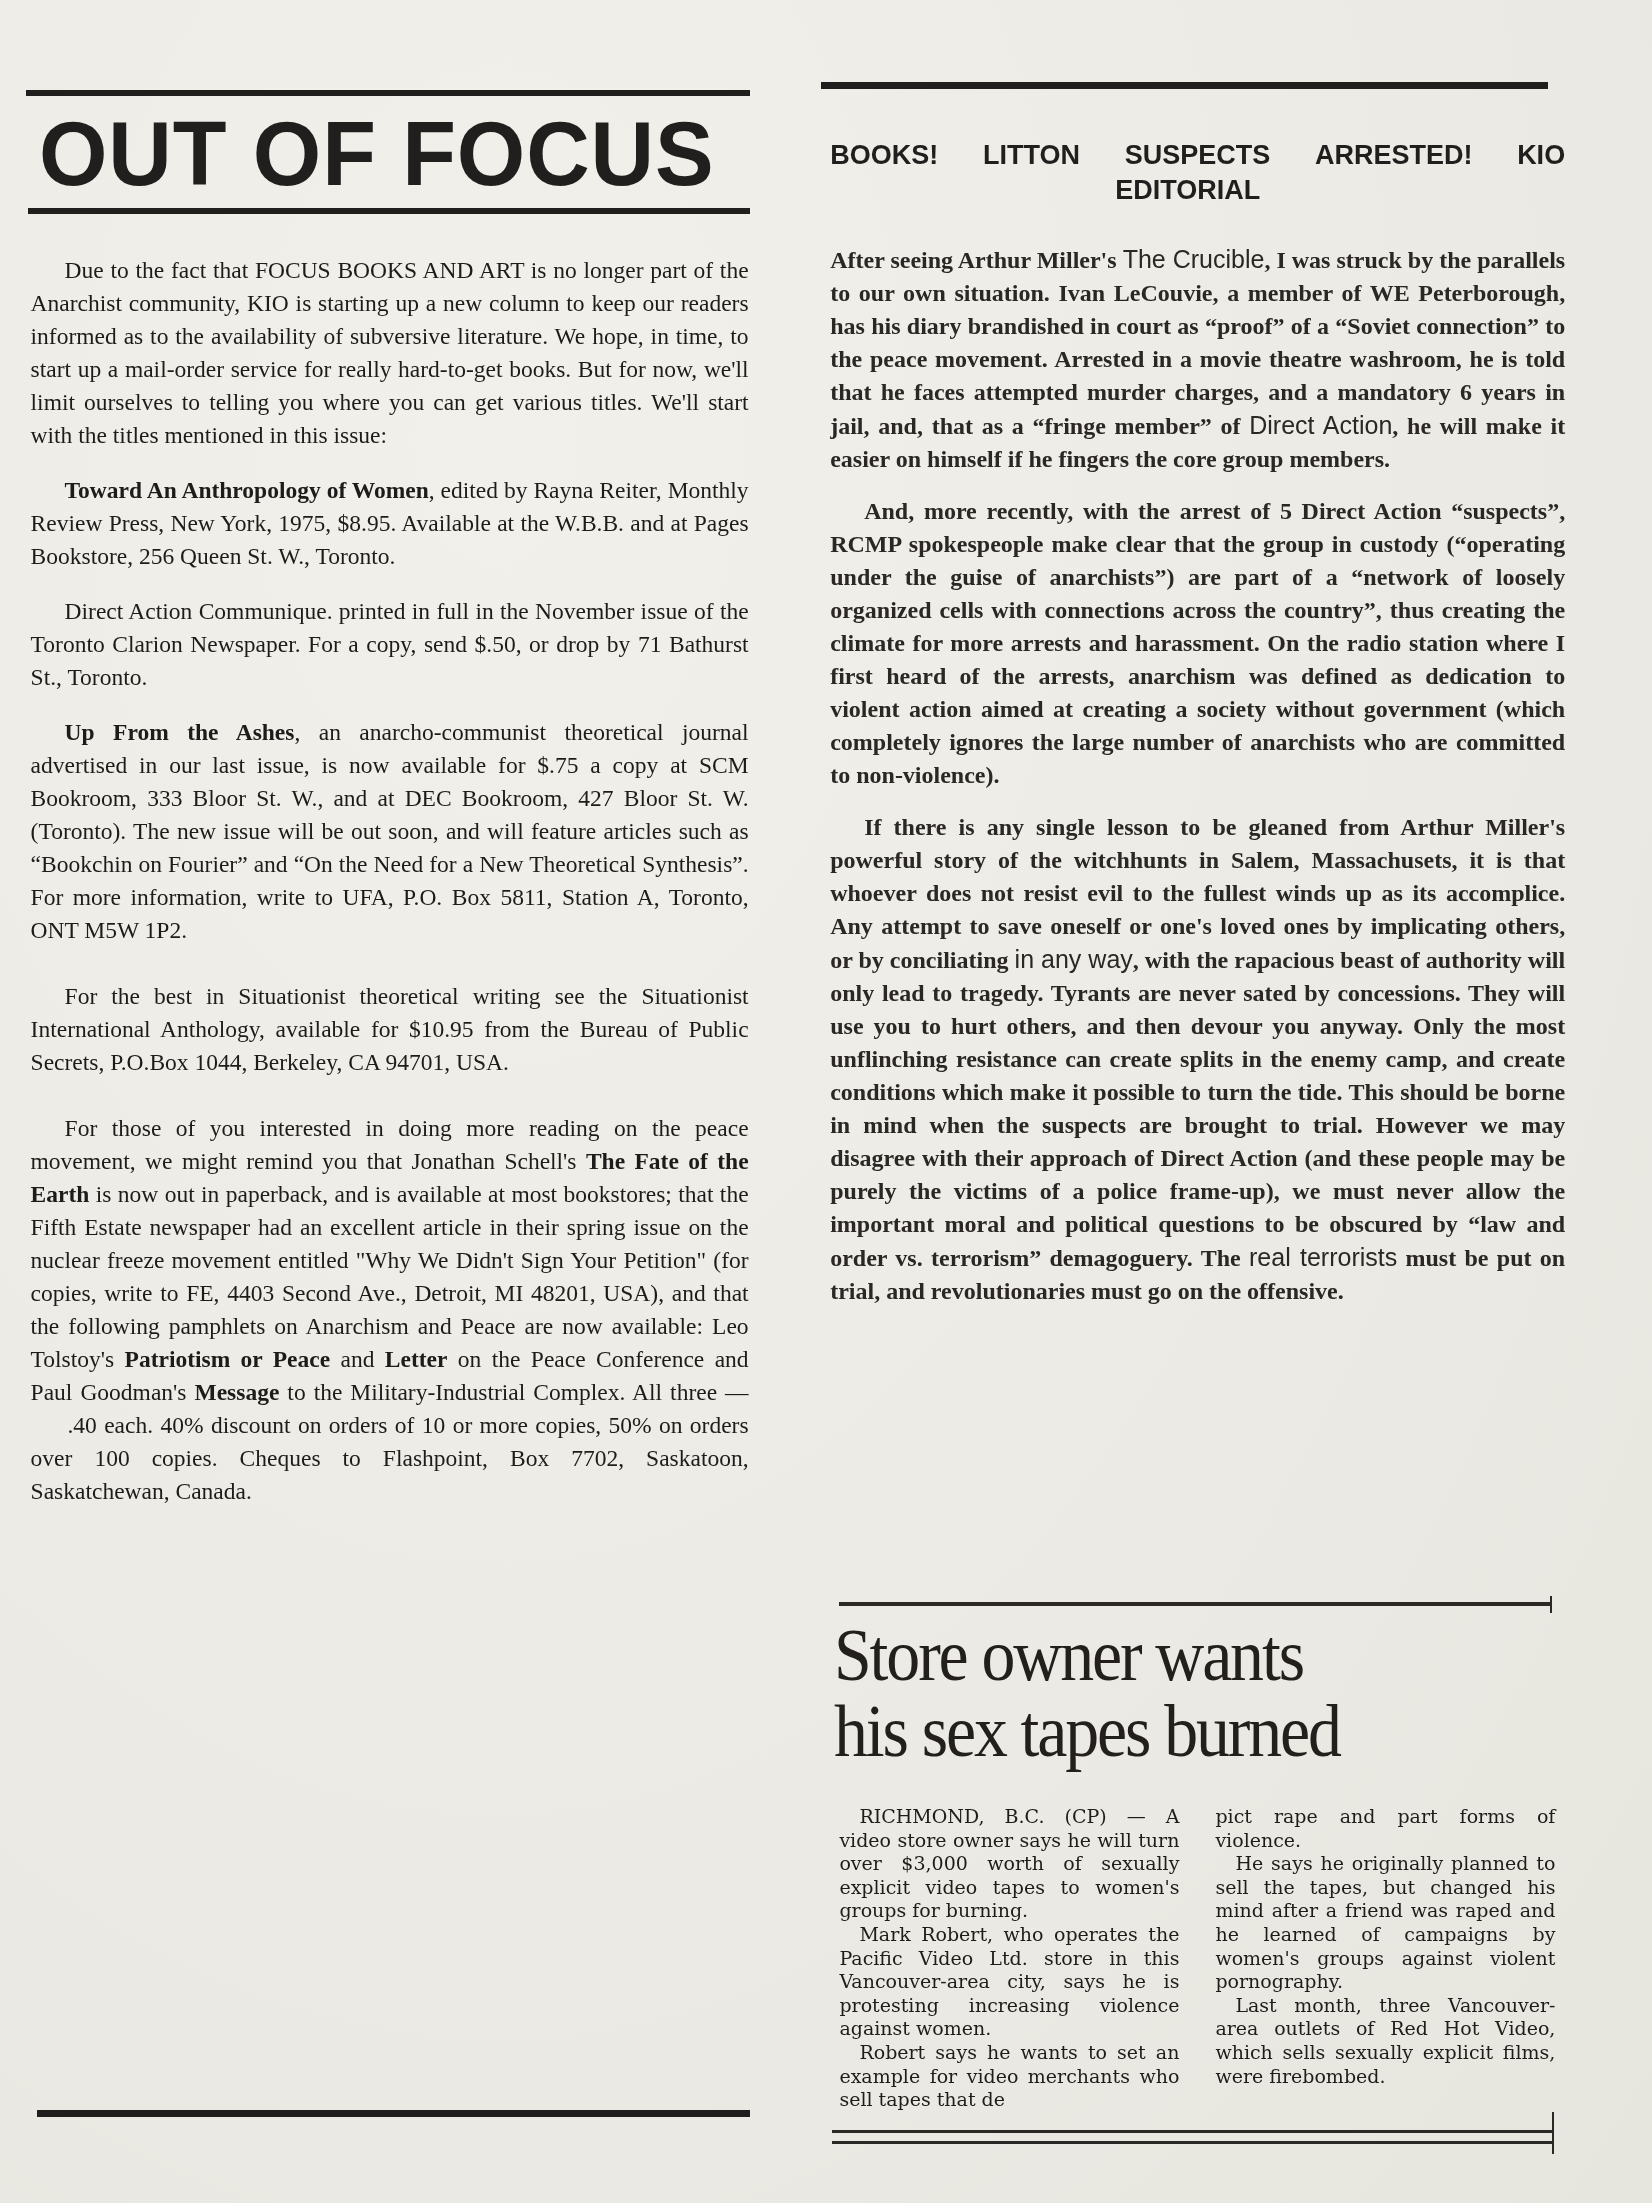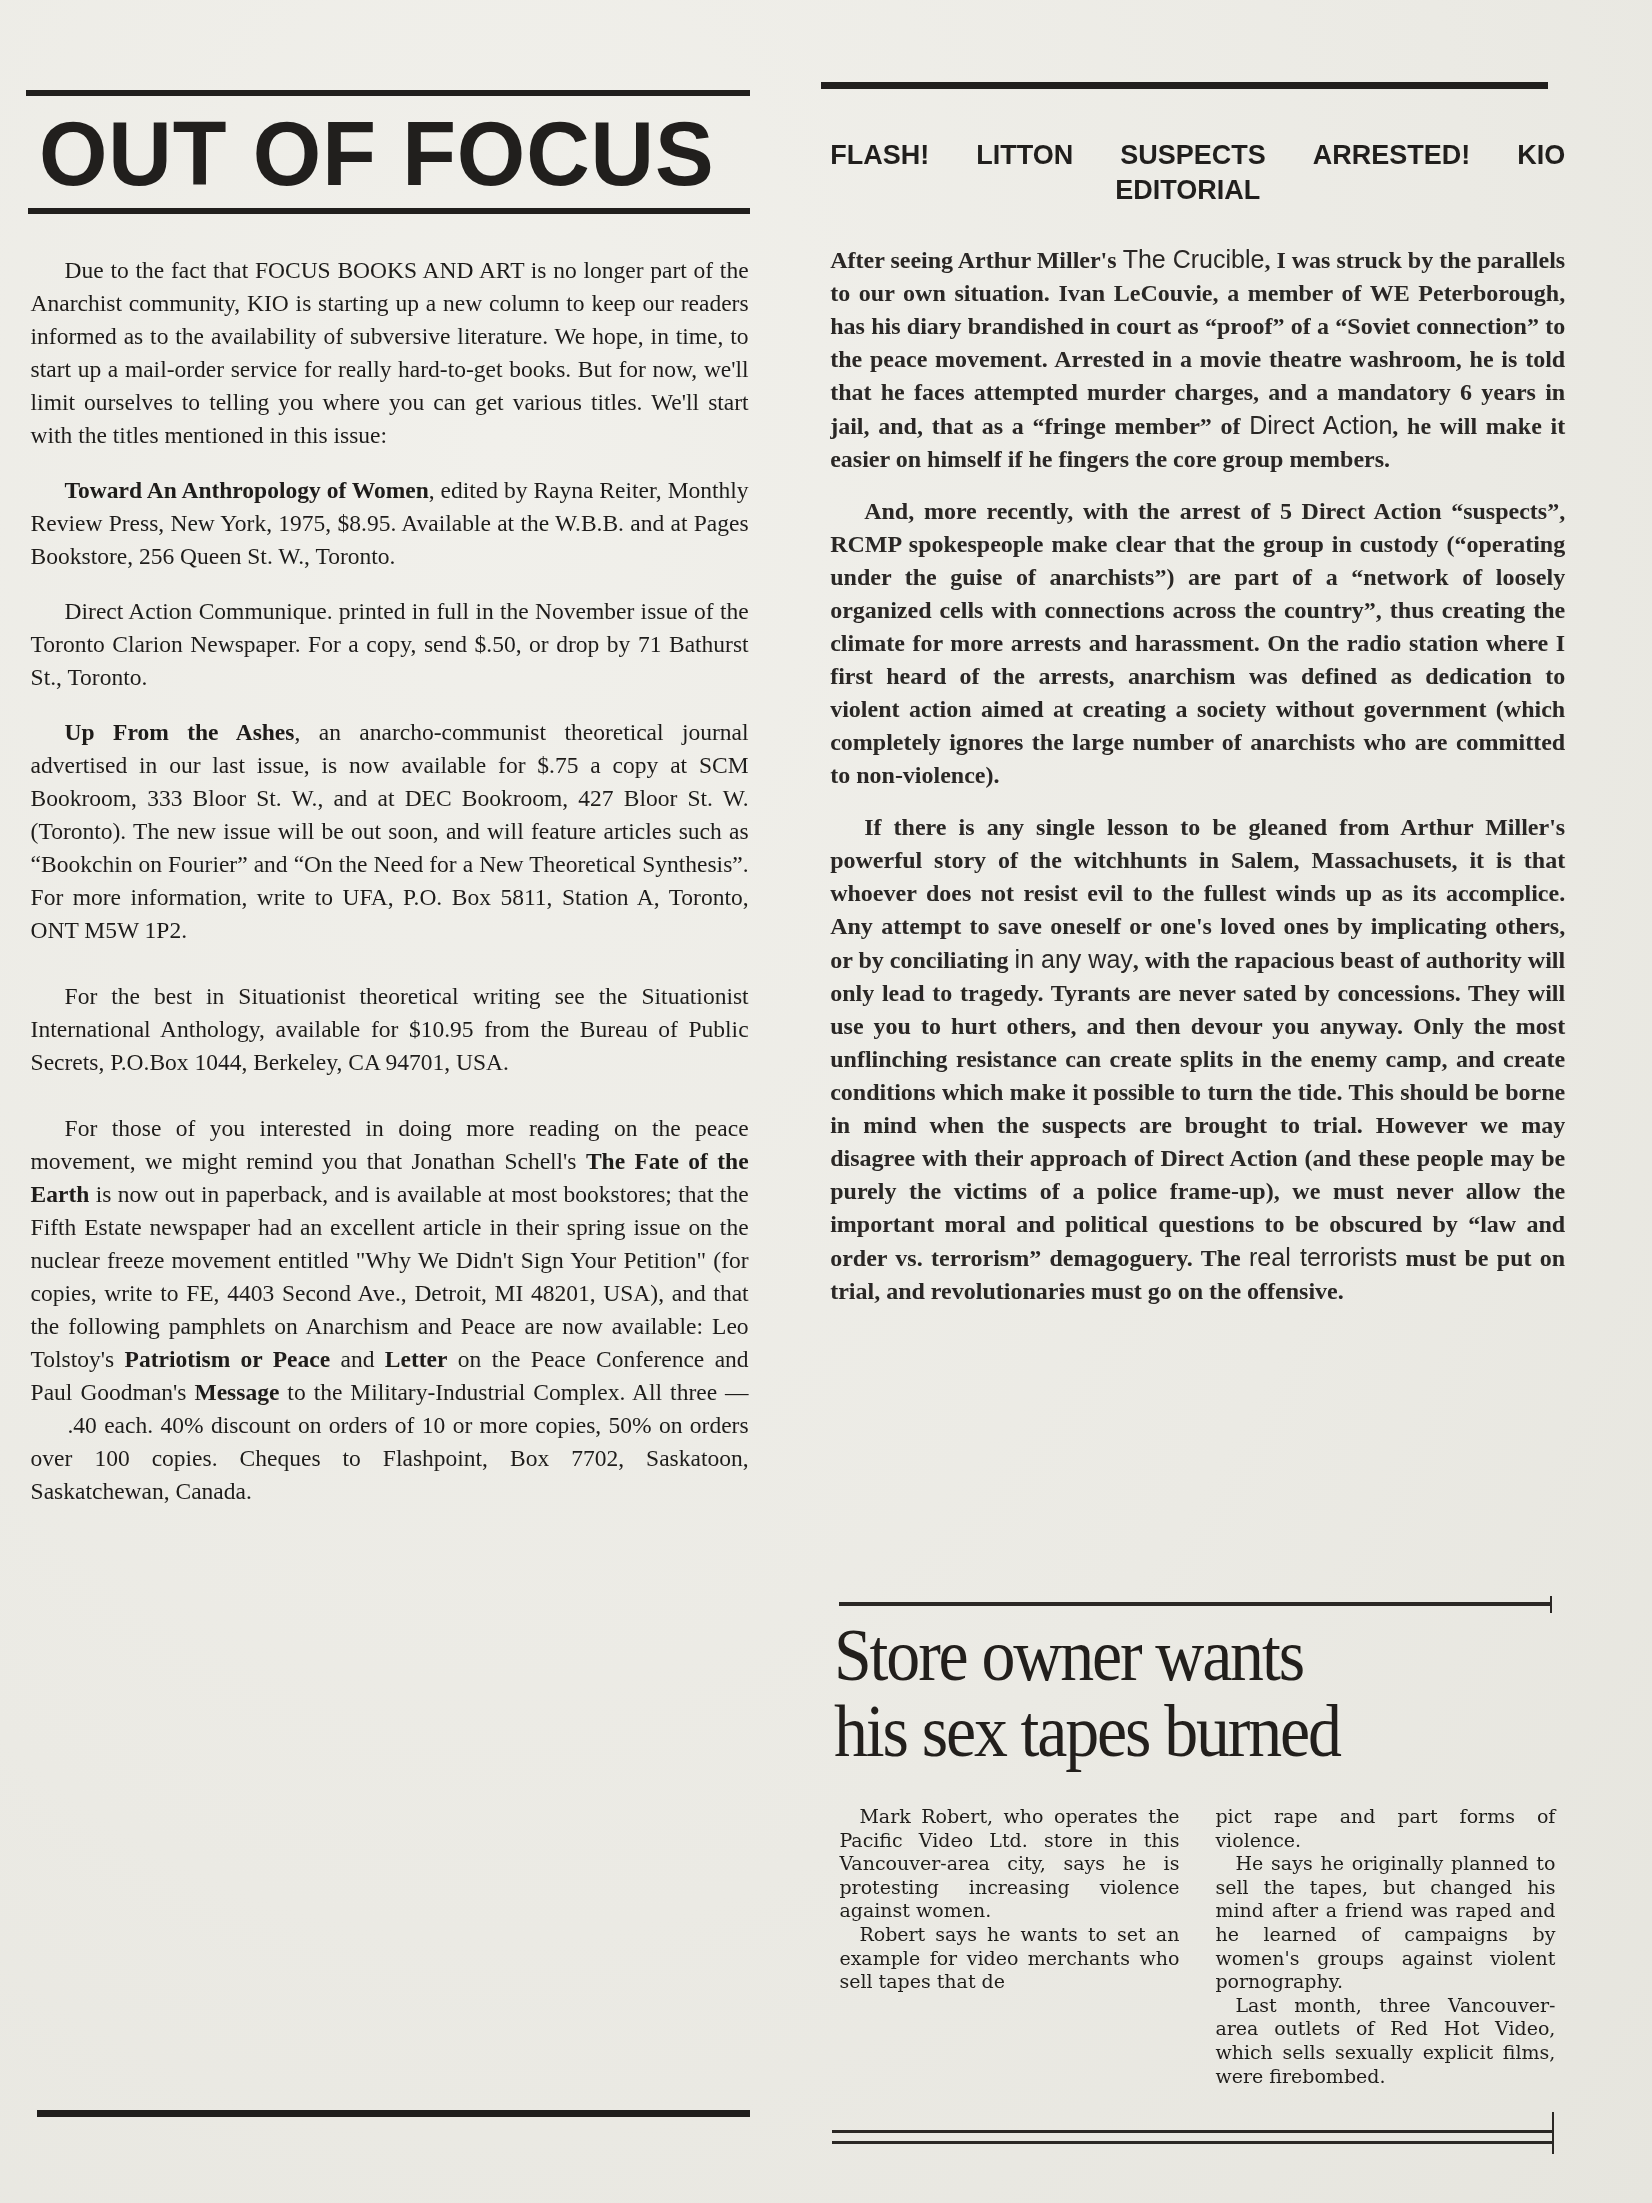--- a/index.html
+++ b/index.html
@@ -104,21 +104,21 @@
     </div>
 
     <div class="rule rule-bot"></div>
   </section>
 
   <section class="right">
     <div class="rule rule-top"></div>
 
     <h2 class="editorial-title" style="margin:0">
       <div class="l1">
-        <span>FLASH!</span>
+        <span>BOOKS!</span>
         <span>LITTON</span>
         <span>SUSPECTS</span>
         <span>ARRESTED!</span>
         <span>KIO</span>
       </div>
       <div class="l2">EDITORIAL</div>
     </h2>
 
     <div class="body">
       <p class="first"><span>After seeing Arthur Miller's </span><span class="sans-inline">The Crucible</span><span>, I was struck by the parallels to our own situation. Ivan LeCouvie, a member of WE Peterborough, has his diary brandished in court as “proof” of a “Soviet connection” to the peace movement. Arrested in a movie theatre washroom, he is told that he faces attempted murder charges, and a man­datory 6 years in jail, and, that as a “fringe member” of </span><span class="sans-inline">Direct Action</span><span>, he will make it easier on himself if he fingers the core group members.</span></p>
@@ -130,20 +130,21 @@
 
     <div class="clip-rule1"></div>
     <div class="clip-tick"></div>
     <h2 class="headline" style="margin:0">
       <div>Store owner wants</div>
       <div>his sex tapes burned</div>
     </h2>
 
     <div class="news">
       <div class="col">
+        <p>RICHMOND, B.C. (CP) — A video store owner says he will turn over $3,000 worth of sex­ually explicit video tapes to women's groups for burning.</p>
         <p>Mark Robert, who operates the Pacific Video Ltd. store in this Vancouver-area city, says he is protesting increasing vio­lence against women.</p>
         <p>Robert says he wants to set an example for video mer­chants who sell tapes that de­</p>
       </div>
       <div class="col">
         <p class="noind">pict rape and part forms of violence.</p>
         <p>He says he originally planned to sell the tapes, but changed his mind after a friend was raped and he learned of cam­paigns by women's groups against violent pornography.</p>
         <p>Last month, three Vancouver-area outlets of Red Hot Video, which sells sexually explicit films, were firebomb­ed.</p>
       </div>
     </div>
 

